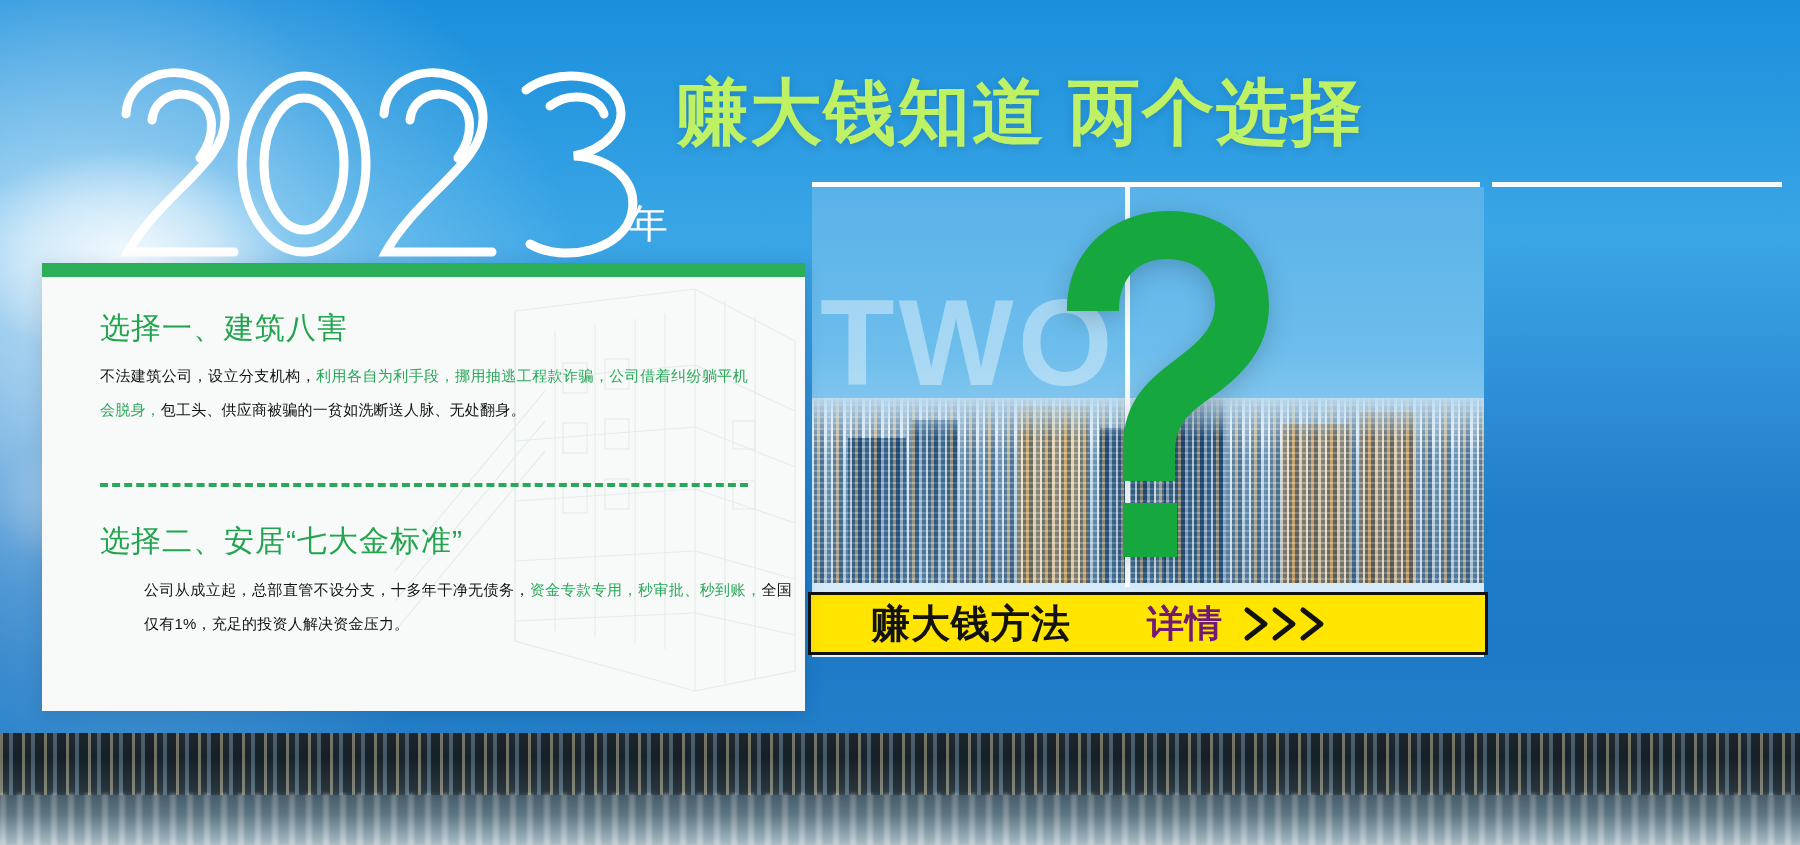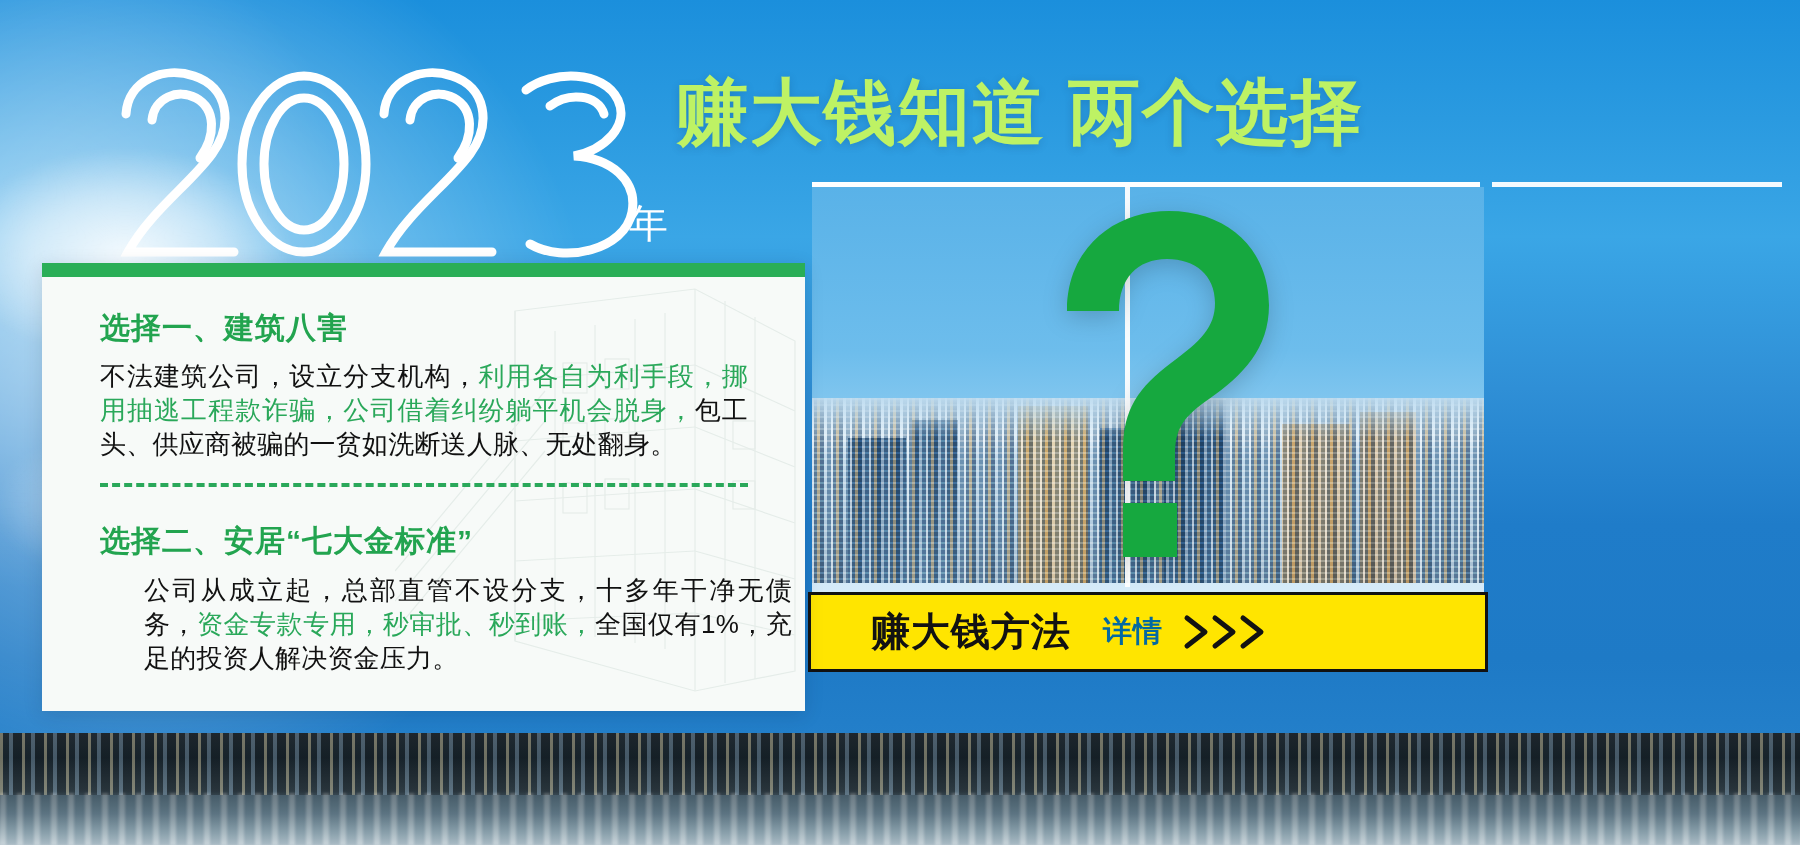--- a/index.html
+++ b/index.html
@@ -147,33 +147,33 @@
   }
   .qmark svg{display:block;filter:drop-shadow(0 6px 12px rgba(0,0,0,.18));}
 
   
   .rp-divider{
     position:absolute;left:313px;top:0;width:5px;height:400px;background:#ffffff;opacity:.95;
   }
 
   
   .cta{
-    position:absolute;left:808px;top:592px;width:680px;height:80px;
+    position:absolute;left:808px;top:592px;width:680px;height:63px;
     background:#ffe500;
     border:3px solid #111111;
     box-sizing:border-box;
     display:flex;align-items:center;
   }
   .cta-main{
     font-size:39px;font-weight:700;color:#121212;
     margin-left:60px;letter-spacing:1px;white-space:nowrap;
   }
   .cta-detail{
-    font-size:29px;font-weight:700;color:#0369a1;
-    margin-left:32px;letter-spacing:1px;white-space:nowrap;
+    font-size:37px;font-weight:700;color:#701a75;
+    margin-left:76px;letter-spacing:1px;white-space:nowrap;
   }
   .cta-arrows{
     margin-left:18px;display:flex;align-items:center;
   }
   .cta-arrows svg{display:block;}
 
   
   .card{
     position:absolute;left:42px;top:263px;width:763px;height:448px;
     background:#f7faf8;
@@ -182,25 +182,25 @@
   }
   .card-topbar{
     position:absolute;left:0;top:0;width:763px;height:14px;background:#2aae57;
   }
   .card-bg{
     position:absolute;inset:0;
     background:#f7faf8;
   }
   .card-bg svg{position:absolute;right:-10px;top:8px;opacity:.55;}
   .sec-title{
-    color:#22a44f;font-size:30px;font-weight:700;letter-spacing:1px;
+    color:#22a44f;font-size:30px;font-weight:400;letter-spacing:1px;
     margin:0;
   }
   .sec-body{
-    font-size:26px;line-height:34px;color:#111111;
+    font-size:15px;line-height:34px;color:#111111;
     letter-spacing:.2px;margin:0;
     text-align:justify;
   }
   .sec-body .hl{color:#2aa85a;}
   .sec1-title{position:absolute;left:58px;top:45px;}
   .sec1-body{position:absolute;left:58px;top:96px;width:648px;}
   .dashed{
     position:absolute;left:58px;top:220px;width:648px;height:0;
     border-top:4px dashed #2aa85a;
   }
@@ -240,21 +240,21 @@
     </svg>
   </div>
   <div class="year-suffix">年</div>
 
   <div class="headline">赚大钱知道 两个选择</div>
   <div class="hrule"></div>
   <div class="hrule-right"></div>
 
   <div class="rightpanel">
     <div class="rp-sky"></div>
-    <div class="rp-watermark"><br><span>CHOICES</span></div>
+    <div class="rp-watermark"><span>TWO</span><br><span>CHOICES</span></div>
 
     <div class="rp-city">
       <div class="skyline"></div>
       <div class="tower-a"></div>
       <div class="tower-b"></div>
       <div class="tower-c"></div>
       <div class="tower-d"></div>
       <div class="tower-e"></div>
       <div class="tower-f"></div>
       <div class="tower-g"></div>

